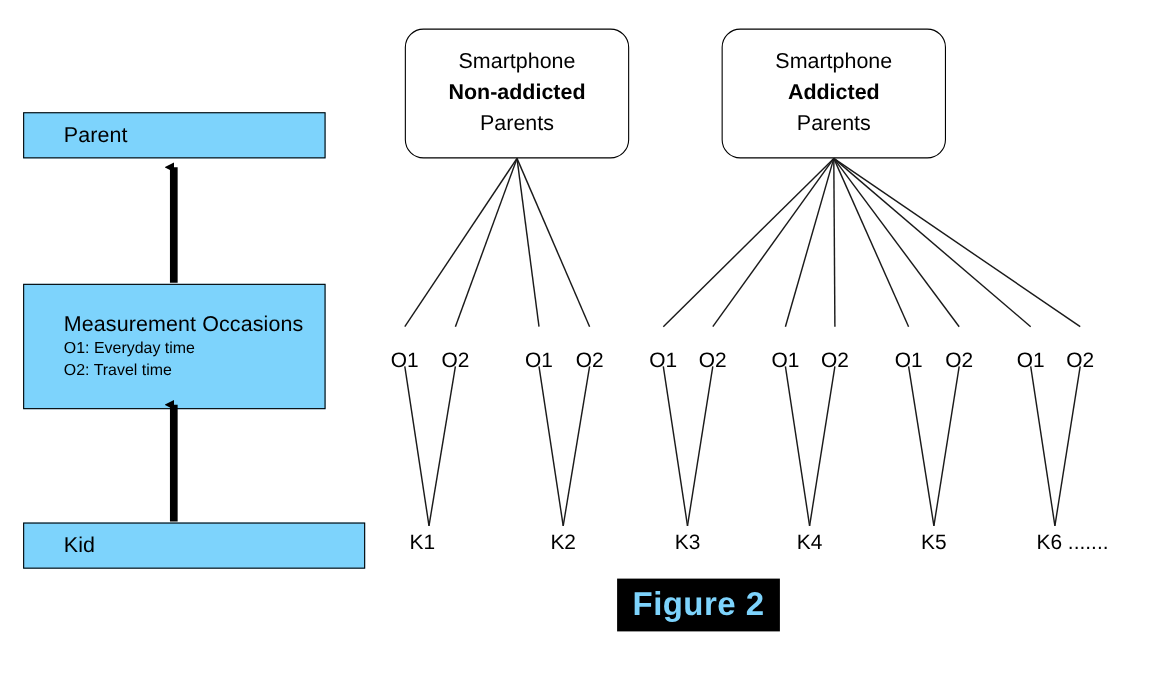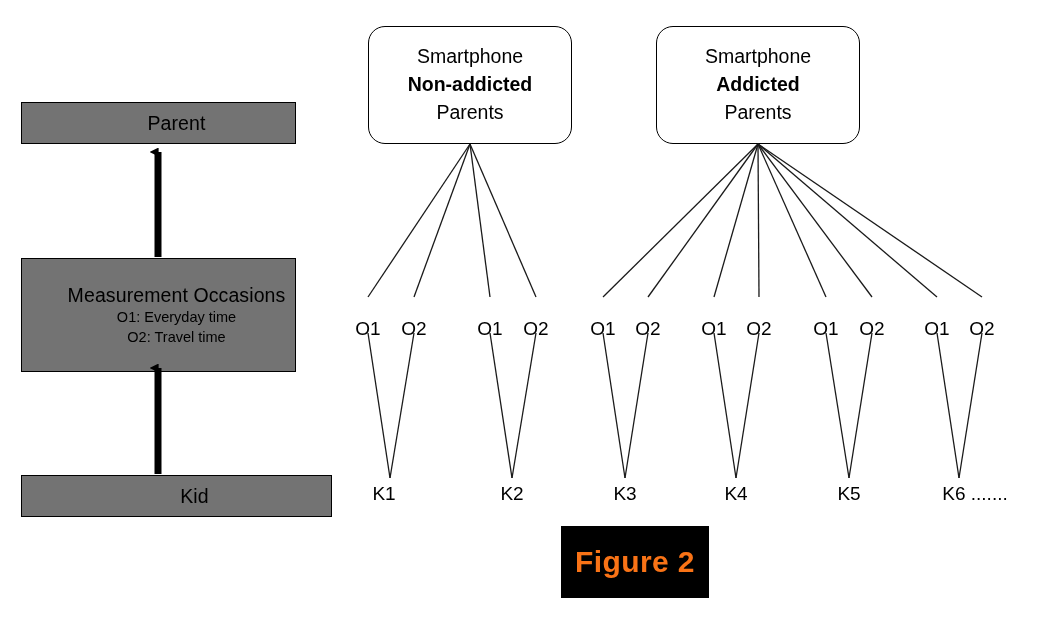--- a/index.html
+++ b/index.html
@@ -21,24 +21,24 @@
     left: 0; top: 0;
     width: 1054px;
     height: 620px;
   }
 
   
   .legend-box {
     position: absolute;
     box-sizing: border-box;
     border: 1.8px solid #000000;
-    background: #737373;
+    background: #7dd3fc;
     display: flex;
     flex-direction: column;
-    align-items: center;
+    align-items: flex-start;
     justify-content: center;
     text-align: center;
     line-height: 1.25;
     padding-left: 36px;
   }
   #box-parent {
     left: 21px; top: 102px;
     width: 275px; height: 42px;
   }
   #box-measurement {
@@ -105,23 +105,23 @@
     white-space: nowrap;
     transform: translateX(-50%);
   }
   .o-label { top: 318px; }
   .k-label { top: 483px; }
 
   
   #figure-caption {
     position: absolute;
     left: 561px; top: 526px;
-    width: 148px; height: 72px;
+    width: 148px; height: 48px;
     background: #000000;
-    color: #f97316;
+    color: #7dd3fc;
     display: flex;
     align-items: center;
     justify-content: center;
     font-size: 30px;
     font-weight: bold;
     letter-spacing: 0.4px;
   }
 </style>
 </head>
 <body>

